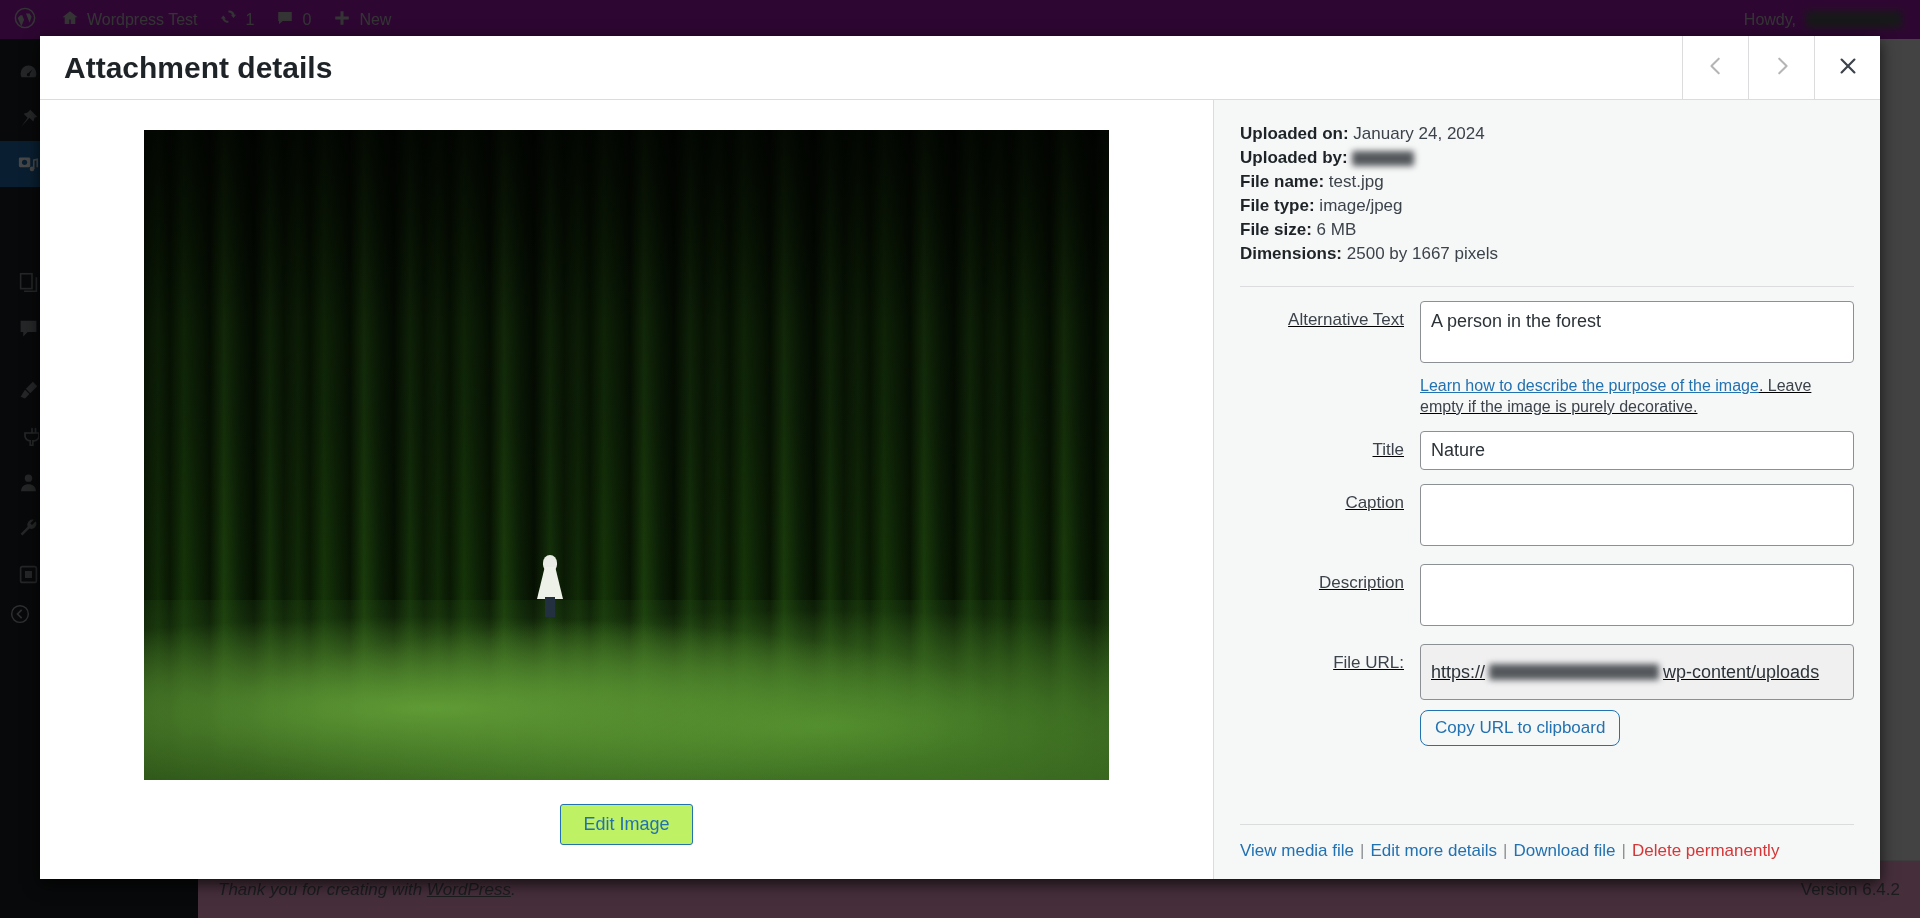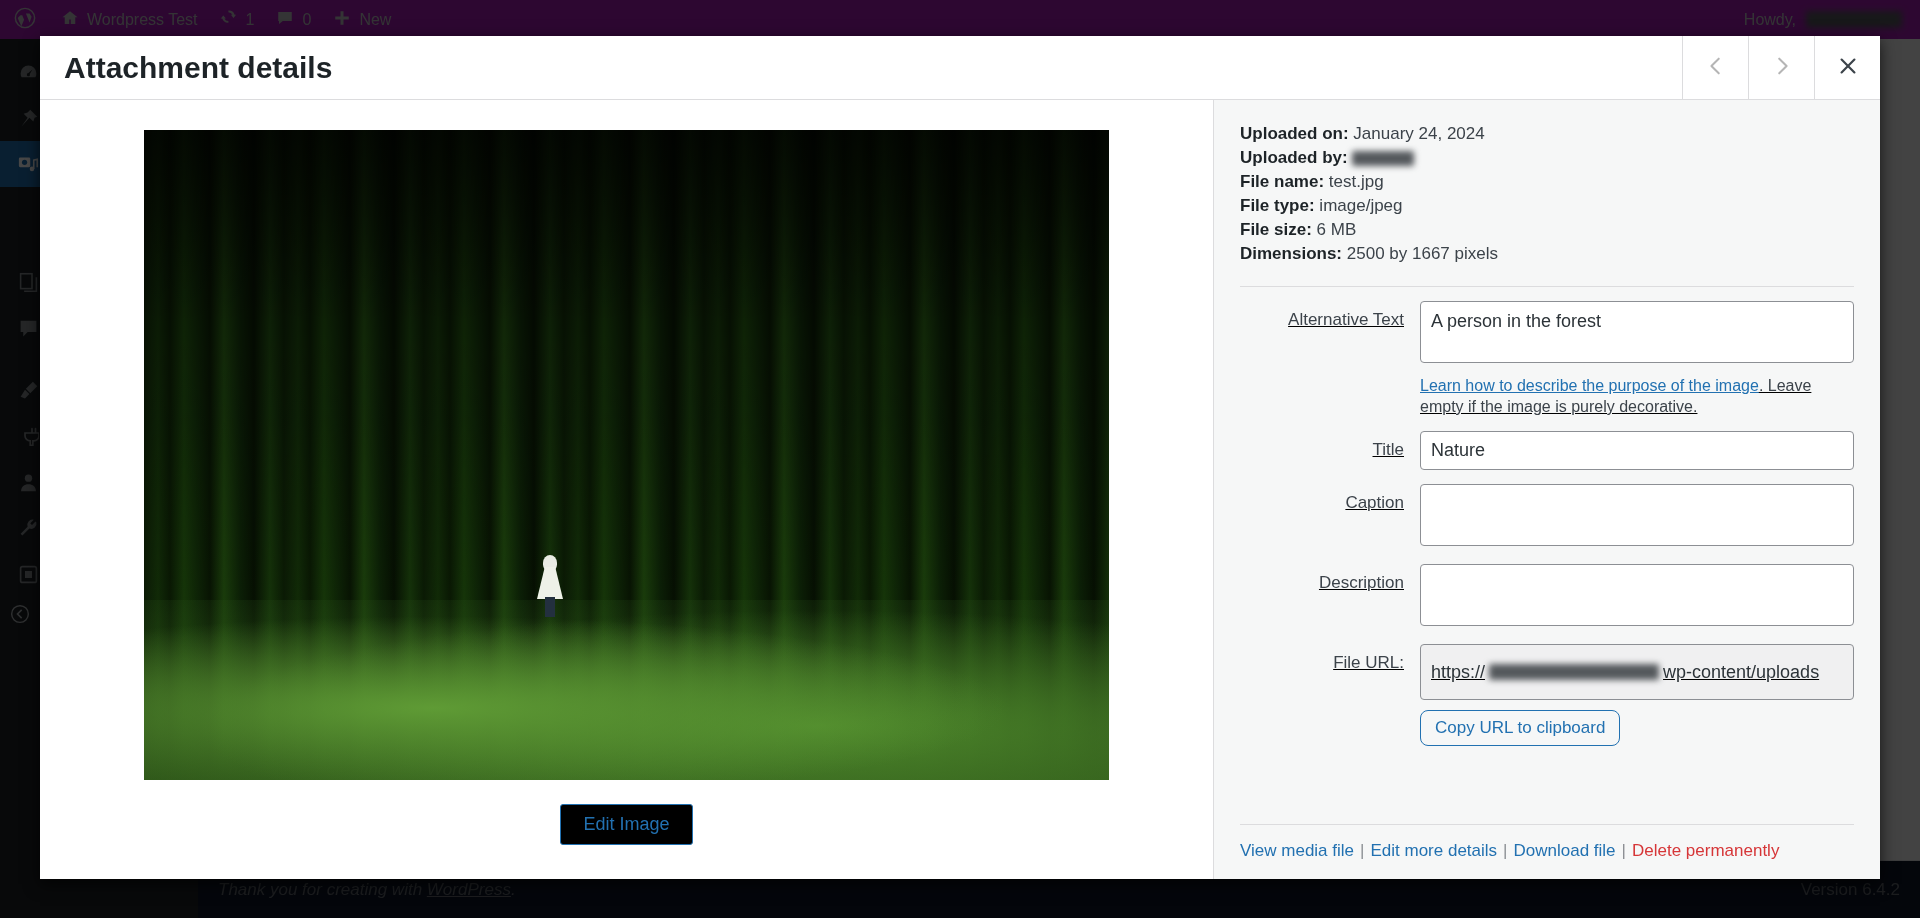--- a/index.html
+++ b/index.html
@@ -69,21 +69,21 @@
 
   
   #content-area {
     position: absolute; top: 39px; left: 198px;
     width: 1722px; height: 879px;
     background: #f0f0f1;
   }
   #footer {
     position: absolute; left: 198px; bottom: 0;
     width: 1722px; height: 58px;
-    background: #0f172a;
+    background: #f9a8d4;
     border-top: 1px solid #dcdcde;
     display: flex; align-items: center;
     padding: 0 20px;
     font-size: 17px; color: #646970;
     font-style: italic;
   }
   #footer .ver { margin-left: auto; font-style: normal; }
   #footer a { color: #646970; }
 
   
@@ -175,21 +175,21 @@
     clip-path: polygon(30% 0, 70% 0, 100% 100%, 0 100%);
   }
   .person .legs {
     position:absolute; top:42px; left:8px;
     width:10px; height:20px; background:#23303f;
   }
   #edit-image-wrap {
     margin-top: 24px;
   }
   .btn-secondary {
-    background: #000000;
+    background: #bef264;
     border: 1px solid #2271b1;
     color: #2271b1;
     border-radius: 3px;
     font-size: 18px;
     padding: 9px 22px;
     font-family: "Liberation Sans", sans-serif;
     cursor: pointer;
   }
 
   

